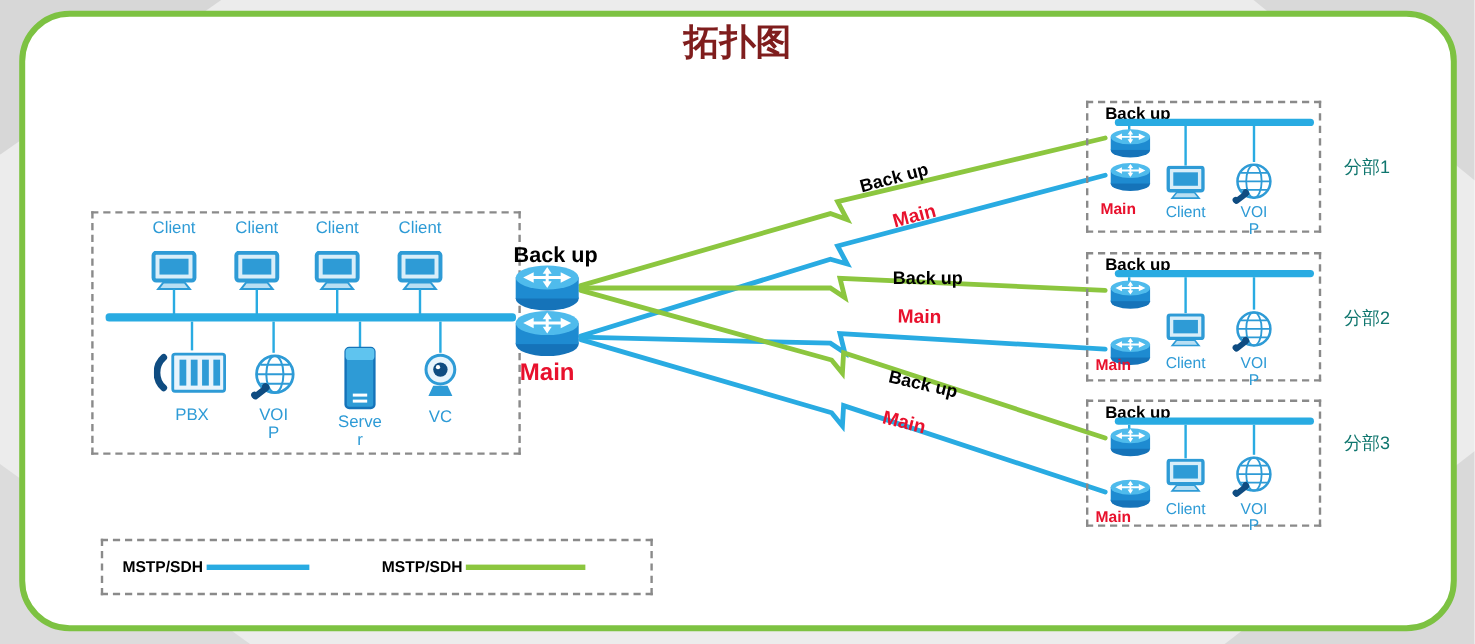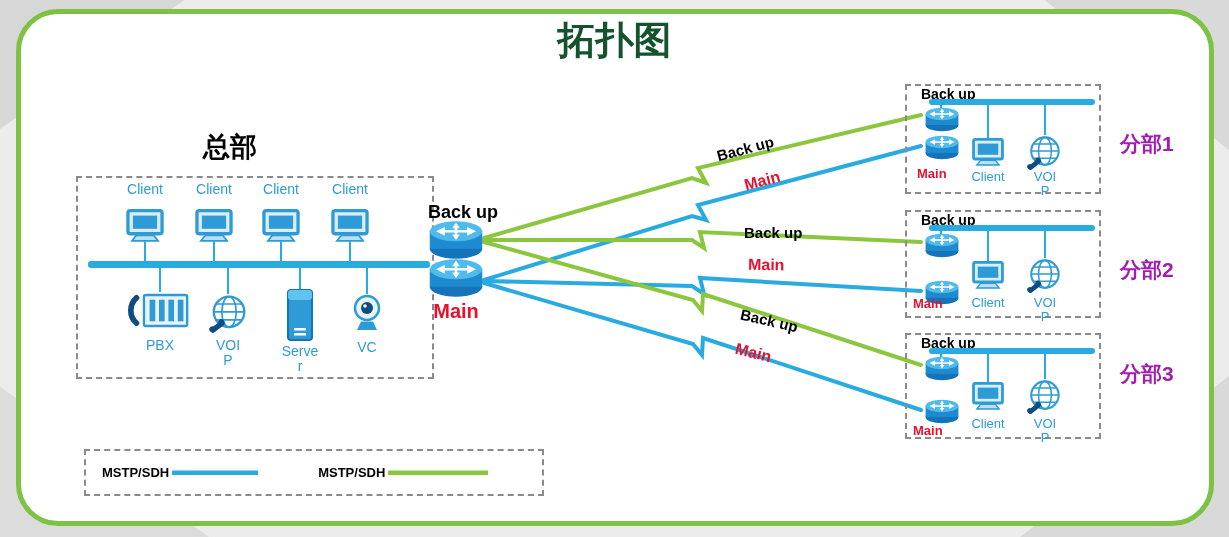--- a/index.html
+++ b/index.html
@@ -6,32 +6,32 @@
   body { font-family:"Liberation Sans","DejaVu Sans",sans-serif; }
   #canvas { position:relative; width:1229px; height:537px; background:#ececec; overflow:hidden; }
   .wedge { position:absolute; inset:0; pointer-events:none; }
   .wedge.tl { background:#d7d7d7; clip-path:polygon(0 0,15% 0,0 24%); }
   .wedge.tr { background:#d9d9d9; clip-path:polygon(85% 0,100% 0,100% 28%); }
   .wedge.bl { background:#dcdcdc; clip-path:polygon(0 72%,0 100%,17% 100%); }
   .wedge.br { background:#d9d9d9; clip-path:polygon(100% 70%,100% 100%,83% 100%); }
   #frame { position:absolute; left:16px; top:9px; right:15px; bottom:11px;
            border:5px solid #7DC242; border-radius:42px; background:#ffffff; }
   .abs { position:absolute; }
-  #title { top:15px; left:0; width:100%; text-align:center; font-size:38px; font-weight:bold; color:#14532d; }
+  #title { top:15px; left:0; width:100%; text-align:center; font-size:30px; font-weight:bold; color:#7f1d1d; }
   .dashed-box { border:2px dashed #8a8a8a; }
   #hq-box { left:76px; top:176px; width:358px; height:203px; }
   #hq-label { left:172px; top:129px; width:116px; text-align:center; font-size:27px; font-weight:bold; color:#000; }
   .dev-label { color:#2E9BD6; font-size:14px; line-height:1.1; text-align:center; word-break:break-all; }
   .dev-label.sm { font-size:13px; }
   .stub { background:#29ABE2; width:2px; }
   .bus { background:#29ABE2; border-radius:3px; }
   .backup-lbl { font-weight:bold; color:#000; white-space:nowrap; }
   .main-lbl { font-weight:bold; color:#E8112D; white-space:nowrap; }
   .branch-box { left:905px; width:196px; }
-  .branch-name { left:1120px; width:80px; font-size:21px; font-weight:bold; color:#a21caf; }
+  .branch-name { left:1120px; width:80px; font-size:15px; font-weight:normal; color:#0f766e; }
   .link-lbl { font-size:15px; }
   .legend { left:84px; top:449px; width:460px; height:47px; display:flex; align-items:center; padding-left:16px; }
   .legend .lbl { font-size:13px; font-weight:bold; color:#000; }
   svg.icon { display:block; }
   #links-overlay { position:absolute; left:0; top:0; pointer-events:none; }
 </style>
 </head>
 <body>
 
 <div id="canvas">
@@ -98,21 +98,20 @@
 
   <svg id="links-overlay" width="1229" height="537">
     <polyline points="484,238 692,178 706,183 698,168 921,115" fill="none" stroke-width="4" stroke-linecap="round" stroke="#8CC63F"></polyline>
     <polyline points="484,280 692,216 706,220 698,205 921,146" fill="none" stroke-width="4" stroke-linecap="round" stroke="#29ABE2"></polyline>
     <polyline points="484,240 692,240 704,248 700,232 921,242" fill="none" stroke-width="4" stroke-linecap="round" stroke="#8CC63F"></polyline>
     <polyline points="484,281 692,286 704,294 700,278 921,291" fill="none" stroke-width="4" stroke-linecap="round" stroke="#29ABE2"></polyline>
     <polyline points="484,242 693,300 702,311 703,294 921,365" fill="none" stroke-width="4" stroke-linecap="round" stroke="#8CC63F"></polyline>
     <polyline points="484,283 693,344 702,355 703,338 921,410" fill="none" stroke-width="4" stroke-linecap="round" stroke="#29ABE2"></polyline>
   </svg>
 
-  <div class="abs" id="hq-label">总部</div>
   <div class="abs dashed-box" id="hq-box"></div>
 
   <div class="abs dev-label" style="left:126px;top:182px;width:38px;">Client</div>
   <svg class="abs icon" style="left:125px;top:209px;" width="40" height="33">
       <use href="#sym-client"></use>
     </svg>
   <div class="abs stub" style="left:144px;top:241px;height:21px;"></div>
 
   <div class="abs dev-label" style="left:195px;top:182px;width:38px;">Client</div>
   <svg class="abs icon" style="left:194px;top:209px;" width="40" height="33">

